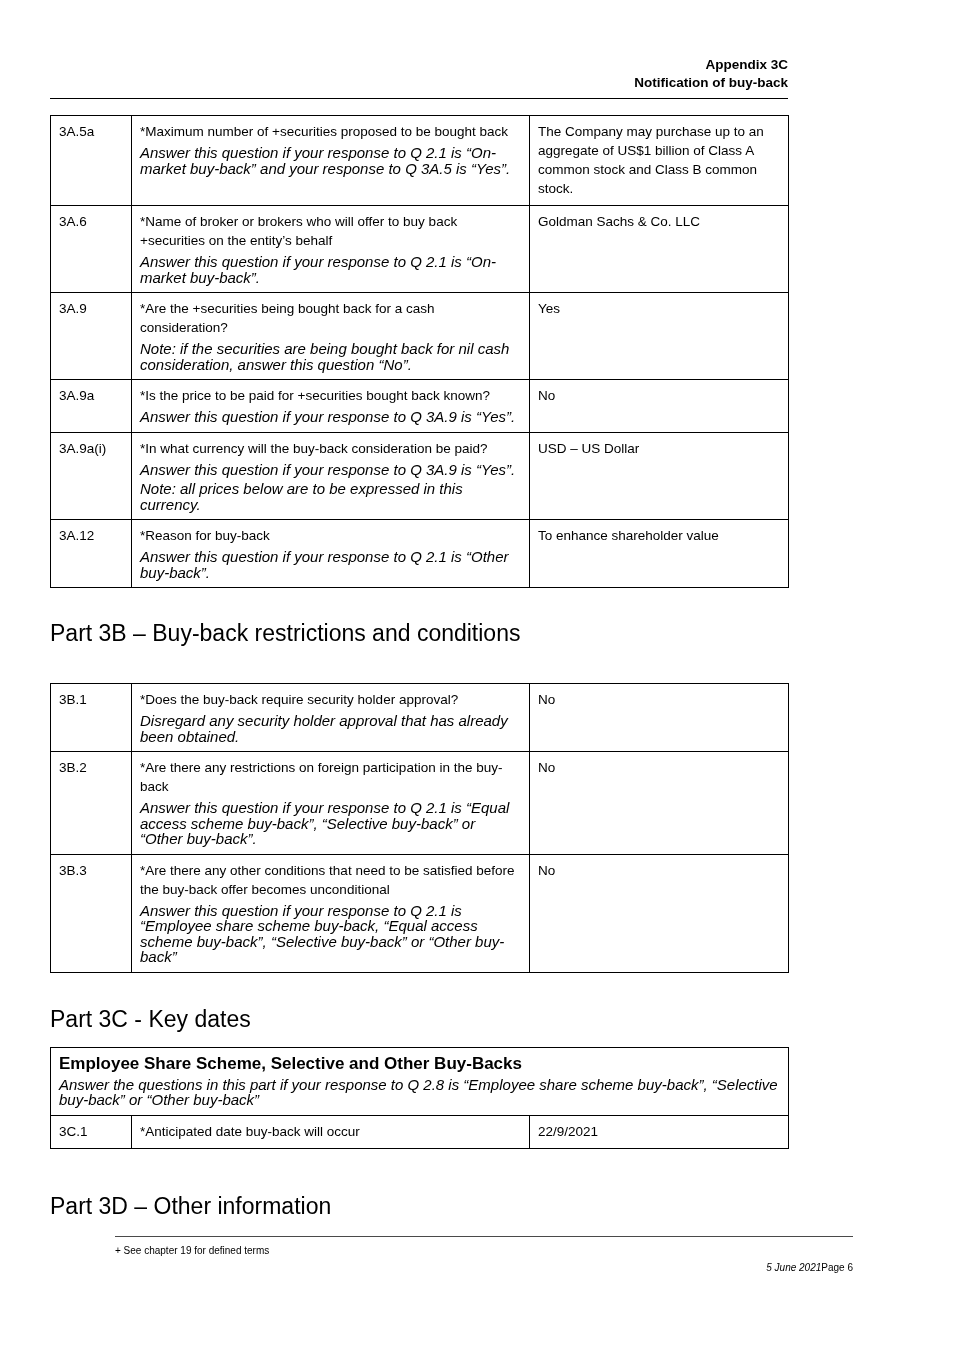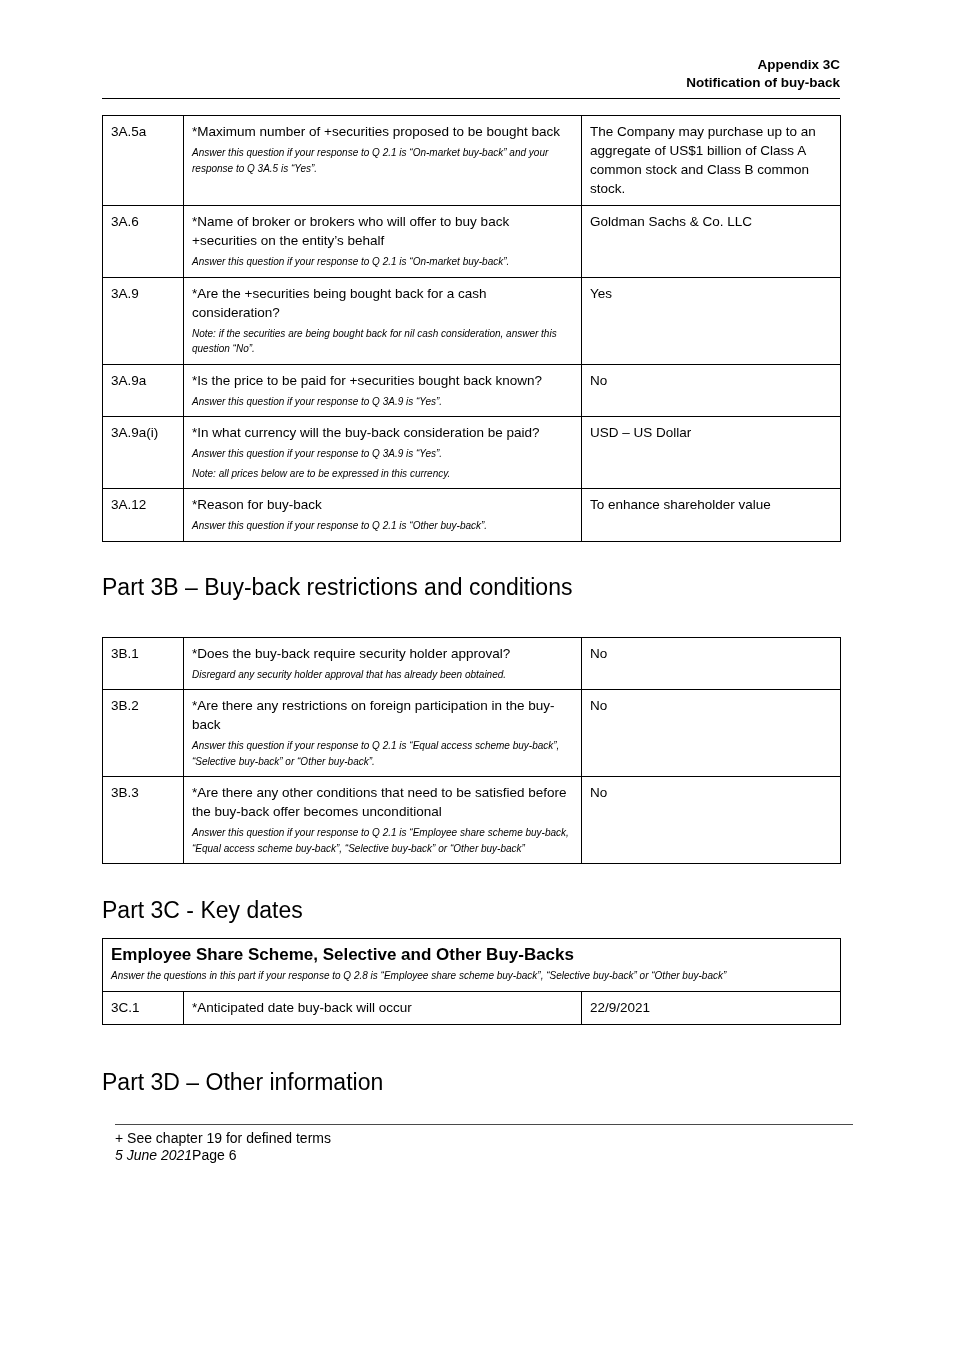--- a/index.html
+++ b/index.html
@@ -6,21 +6,21 @@
   .page {
     position: relative;
     width: 965px;
     height: 1365px;
     background: #ffffff;
     color: #000000;
     font-family: "Liberation Sans", sans-serif;
     overflow: hidden;
   }
   .content {
-    margin-left: 102px;
+    margin-left: 50px;
     width: 738px;
   }
   
   .doc-header {
     padding-top: 56px;
     padding-bottom: 6px;
     text-align: right;
     font-weight: bold;
     font-size: 13.5px;
     line-height: 18px;
@@ -38,21 +38,21 @@
     padding: 6px 8px 7px 8px;
     font-size: 13.5px;
     line-height: 19px;
     overflow: hidden;
   }
   .tbl-a { margin-top: 16px; }
   td.id-cell { padding-left: 9px; }
   .q-main { margin: 0; }
   .note {
     font-style: italic;
-    font-size: 10px;
+    font-size: 15px;
     line-height: 15.5px;
     margin-top: 4px;
   }
   .banner-title {
     font-weight: bold;
     font-size: 17px;
     line-height: 19px;
   }
   
   .section-heading {
@@ -61,29 +61,29 @@
     font-weight: normal;
     margin: 0;
   }
   .h-3b { margin-top: 33px; margin-bottom: 38px; }
   .h-3c { margin-top: 34px; margin-bottom: 16px; }
   .h-3d { margin-top: 45px; margin-bottom: 16px; }
   
   .doc-footer {
     margin-left: 115px;
     width: 738px;
-    margin-top: 30px;
+    margin-top: 18px;
     border-top: 1.5px solid #4a4a4a;
     padding-top: 5px;
-    font-size: 14px;
+    font-size: 10px;
     line-height: 17px;
   }
   .footer-row2 {
     display: flex;
-    justify-content: flex-start;
+    justify-content: flex-end;
     align-items: baseline;
   }
   .footer-date { font-style: italic; }
 </style>
 </head>
 <body>
 
 <div class="page">
 
   <div class="content">

